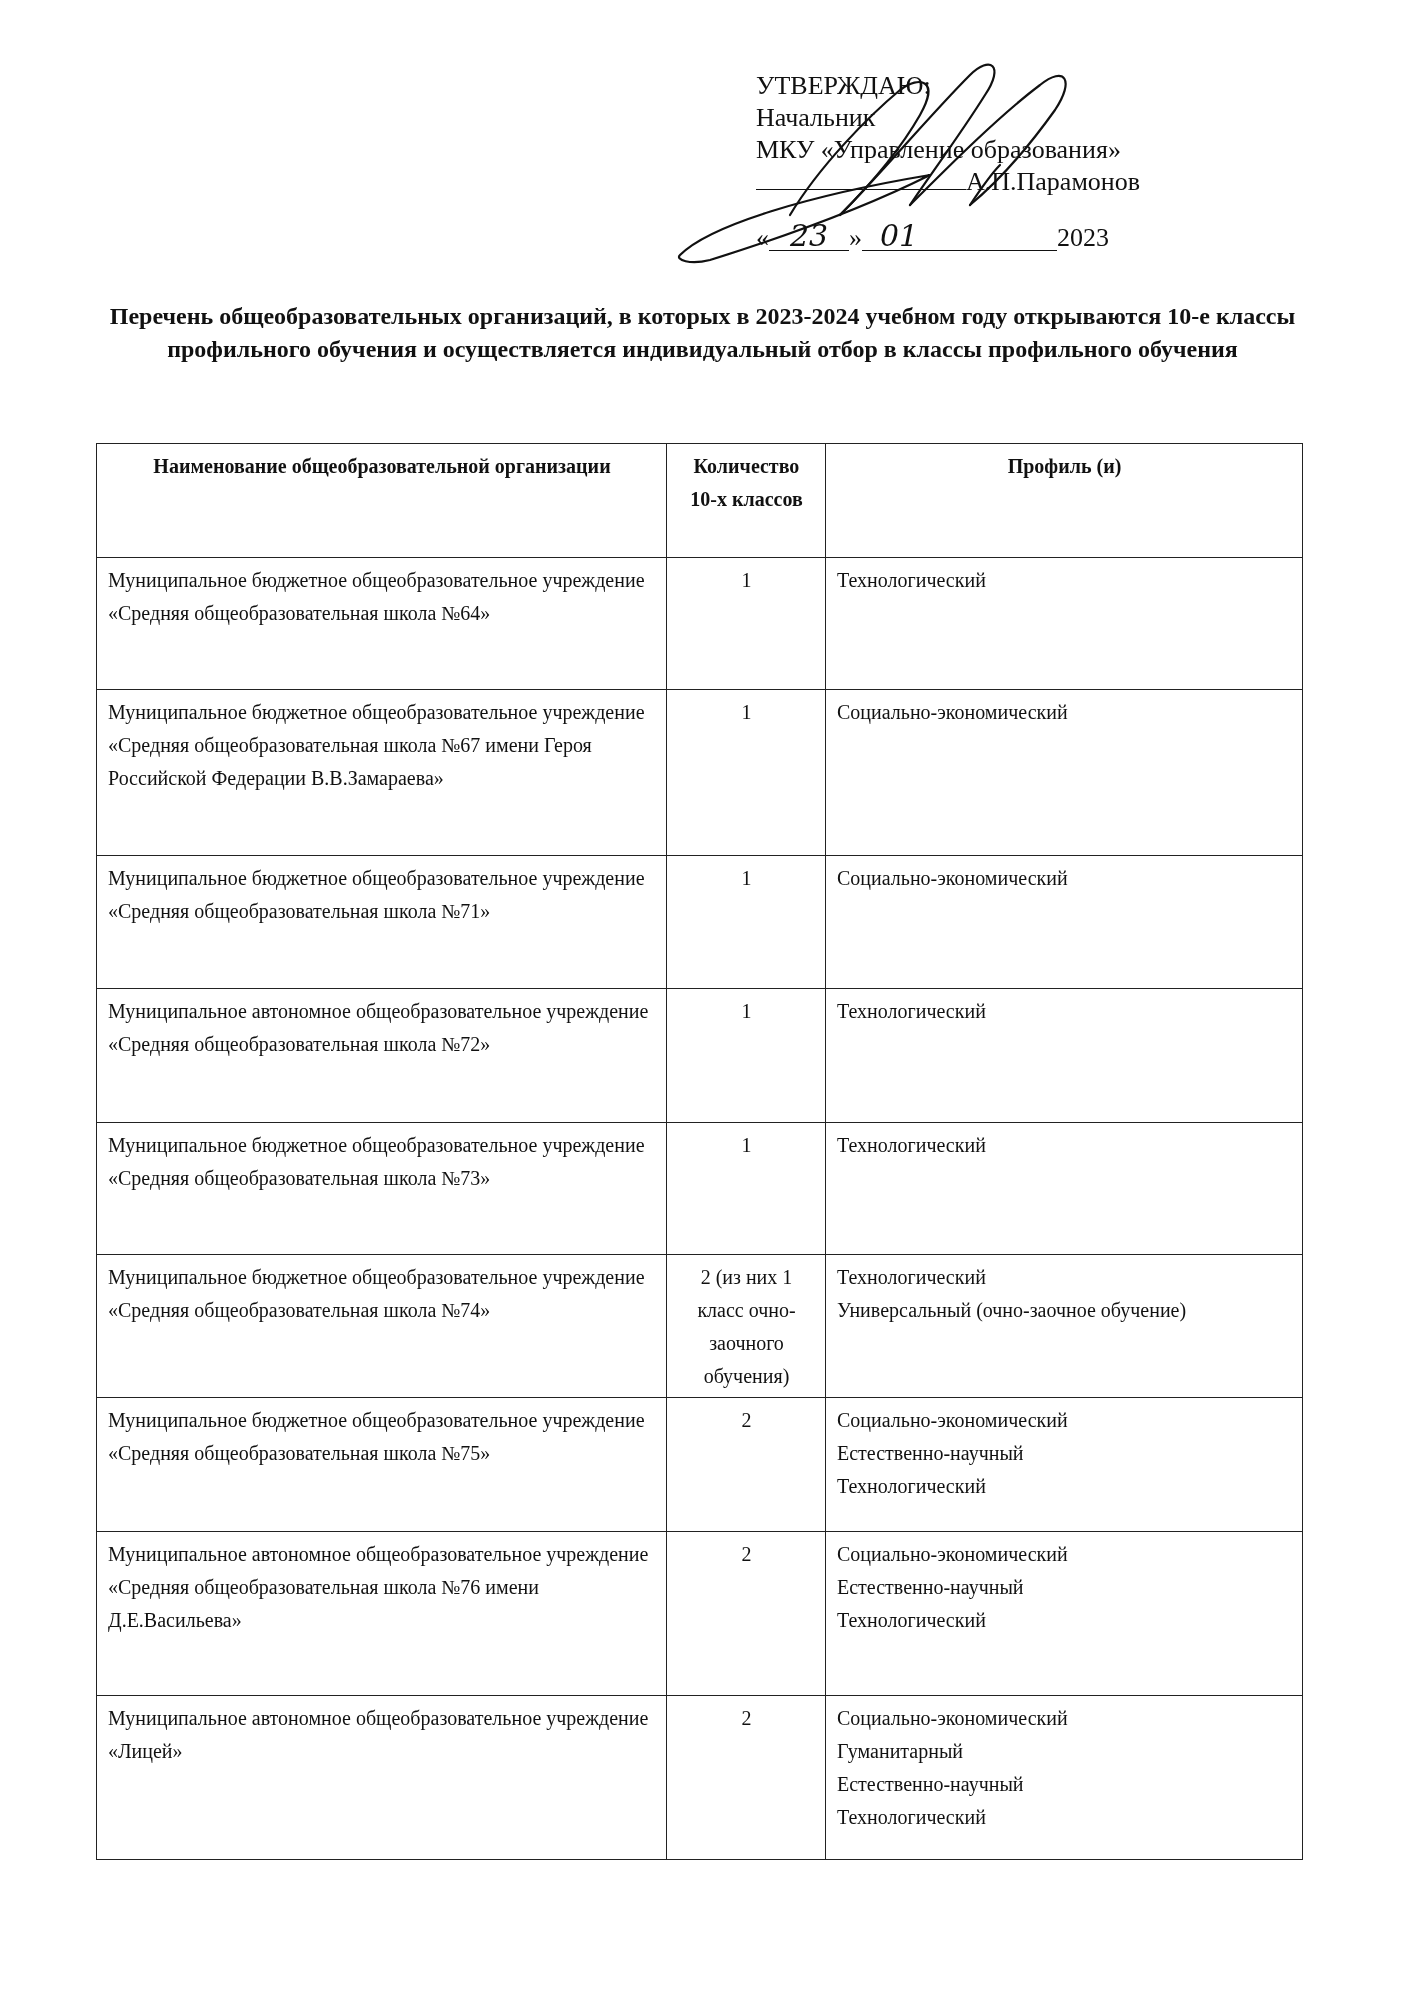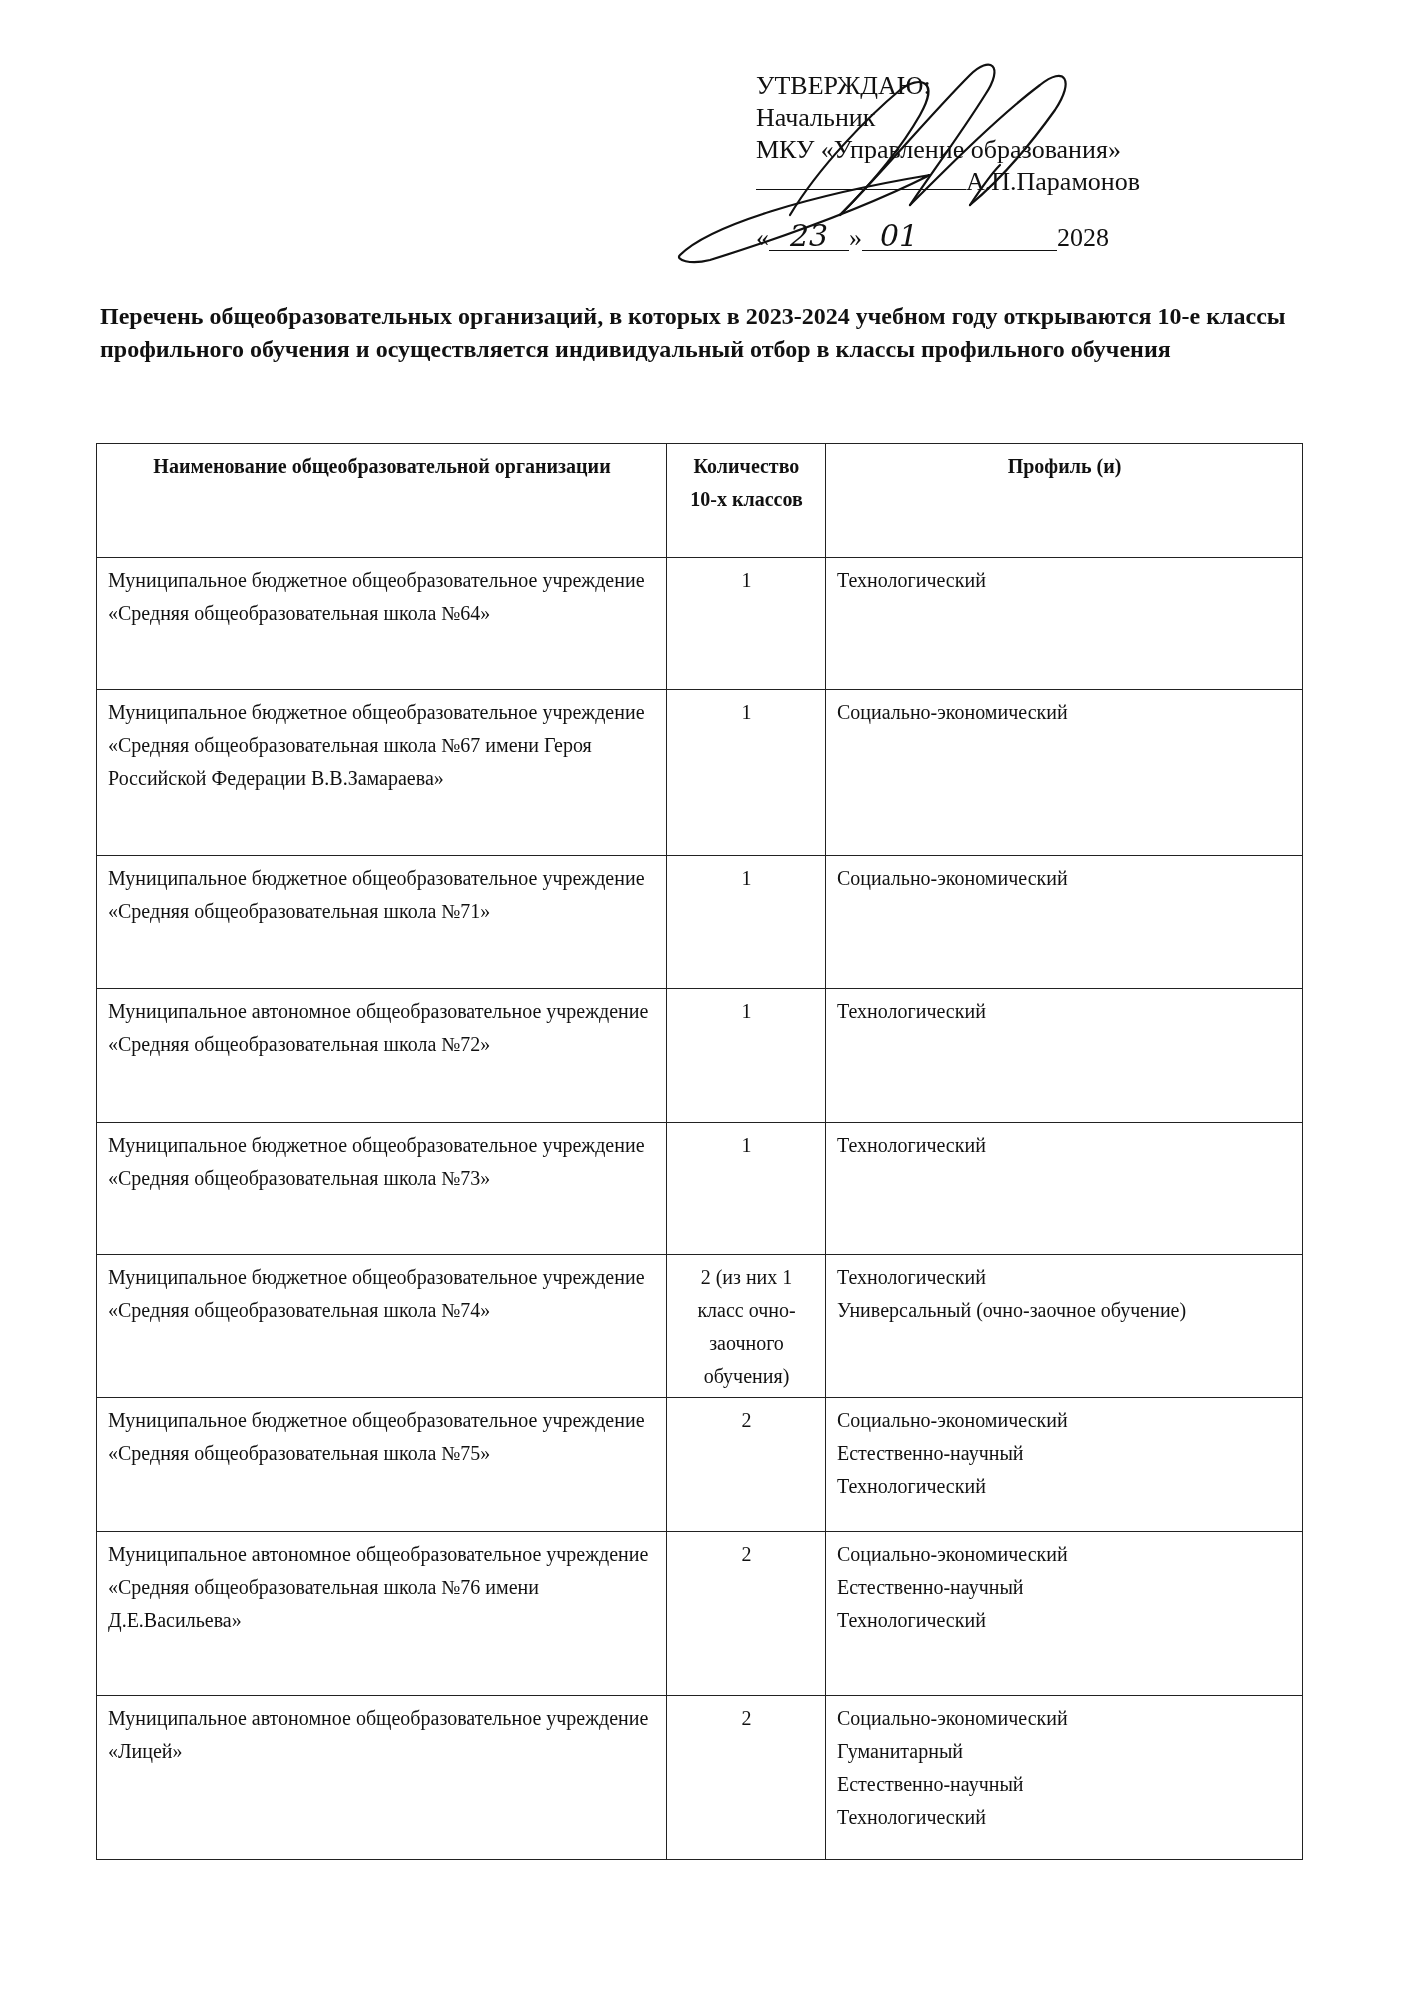--- a/index.html
+++ b/index.html
@@ -59,20 +59,21 @@
     top: 55px;
     width: 450px;
     height: 210px;
     pointer-events: none;
   }
   .title {
     position: absolute;
     left: 100px;
     top: 300px;
     width: 1205px;
+    text-align: center;
     font-weight: bold;
     font-size: 24px;
     line-height: 33px;
   }
   table.list {
     position: absolute;
     left: 96px;
     top: 443px;
     width: 1206px;
     border-collapse: collapse;
@@ -100,21 +101,21 @@
 <body>
 
 <div class="approval">
   <div class="line">УТВЕРЖДАЮ:</div>
   <div class="line">Начальник</div>
   <div class="line">МКУ «Управление образования»</div>
   <div class="line">
     <span class="sign-line"></span><span>А.П.Парамонов</span>
   </div>
   <div class="line">
-    <span>«</span><span class="day">23</span><span>»</span><span class="month">01</span><span>2028</span>
+    <span>«</span><span class="day">23</span><span>»</span><span class="month">01</span><span>2023</span>
   </div>
 </div>
 
 <svg class="signature" viewBox="0 0 450 210">
   <g fill="none" stroke="#111" stroke-width="2.2" stroke-linecap="round">
     <path d="M10 200 C 40 170, 140 140, 260 120 C 200 150, 120 180, 40 205 C 20 210, 5 205, 10 200"></path>
     <path d="M120 160 C 150 110, 200 60, 230 35 C 250 20, 270 25, 250 60 C 230 95, 200 130, 170 160"></path>
     <path d="M170 160 C 210 120, 260 60, 300 20 C 320 0, 335 10, 315 40 C 290 80, 260 120, 240 150"></path>
     <path d="M240 150 C 280 110, 330 60, 370 30 C 395 10, 405 25, 385 55 C 360 90, 330 125, 300 150"></path>
     <path d="M300 150 C 310 135, 320 120, 330 110"></path>

